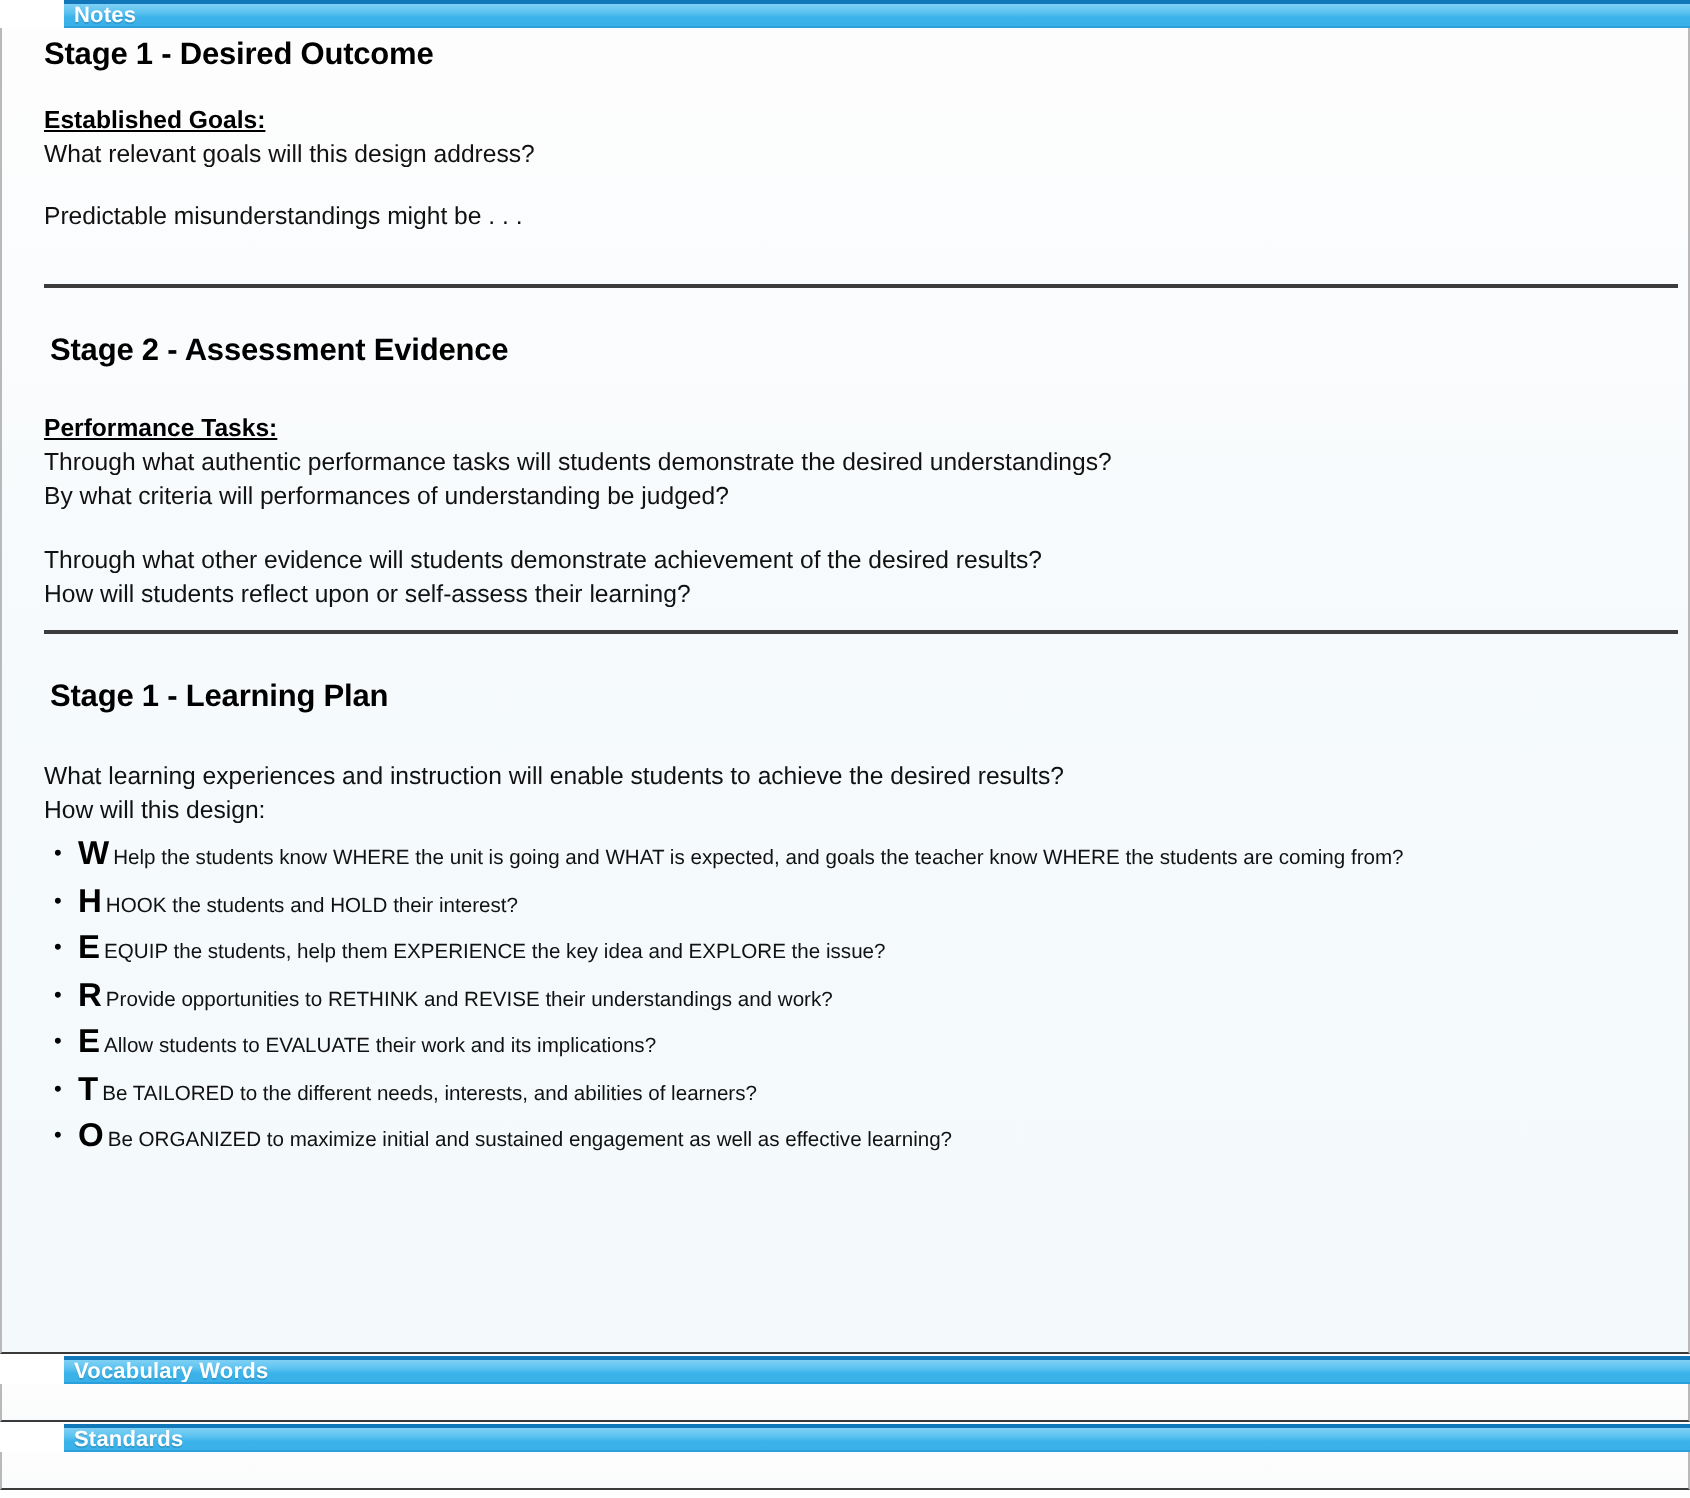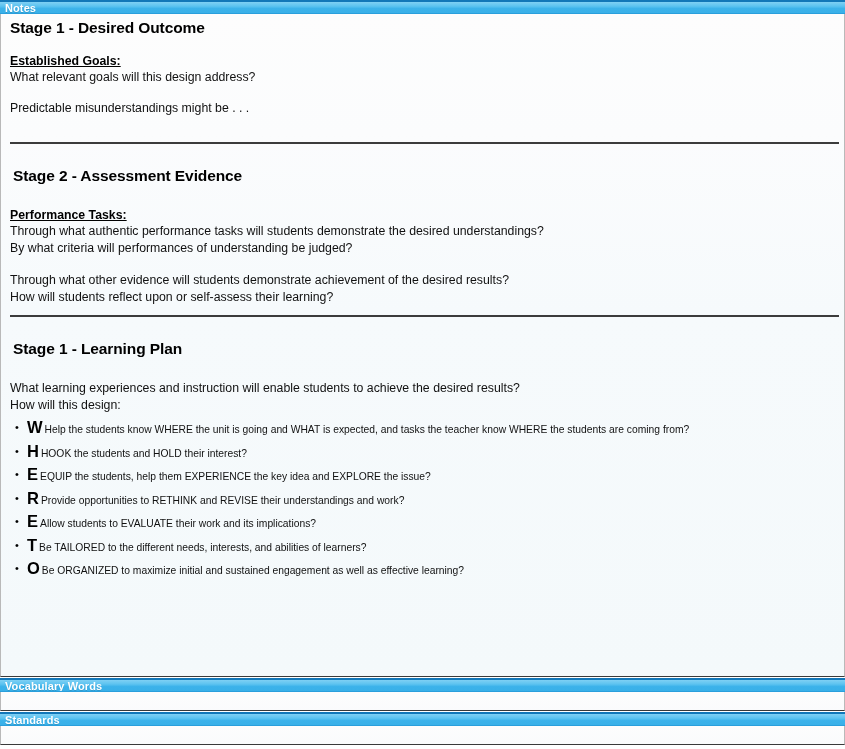--- a/index.html
+++ b/index.html
@@ -25,20 +25,21 @@
 
   
   .section-bar {
     position: relative;
     height: 14px;
     box-sizing: border-box;
     border-top: 2px solid #1277b8;
     border-bottom: 1px solid #2a9fdc;
     background: linear-gradient(to bottom, #7fd0f4 0%, #5cc3f0 38%, #3bb2ea 60%, #39b0e8 100%);
     overflow: hidden;
+    margin-left: 32px;
   }
   .section-bar .bar-title {
     position: absolute;
     left: 5px;
     top: -1px;
     font-size: 11px;
     font-weight: bold;
     color: #ffffff;
     letter-spacing: 0.1px;
     line-height: 14px;
@@ -50,21 +51,21 @@
   .panel-body {
     box-sizing: border-box;
     border-left: 1px solid #b9b9b9;
     border-right: 1px solid #b9b9b9;
     border-bottom: 1px solid #3a3a3a;
     background: linear-gradient(to bottom, #fdfdfd 0%, #fbfcfd 18%, #f6fafc 45%, #f4f9fb 100%);
   }
 
   .notes-body {
     height: 663px;
-    padding: 3px 4px 0 8px;
+    padding: 3px 4px 0 20px;
     position: relative;
   }
 
   .small-body {
     height: 19px;
     background: linear-gradient(to bottom, #fdfdfd 0%, #fafbfc 100%);
   }
 
   
   .stage-title {
@@ -210,21 +211,21 @@
 
     <div class="spacer-22"></div>
 
     <div class="block">
       <div class="body-line">What learning experiences and instruction will enable students to achieve the desired results?</div>
       <div class="body-line">How will this design:</div>
     </div>
 
     <ul class="whereto">
       <li>
-        <span class="bullet">•</span><span class="big-letter">W</span><span class="detail">Help the students know WHERE the unit is going and WHAT is expected, and tasks the teacher know WHERE the students are coming from?</span>
+        <span class="bullet">•</span><span class="big-letter">W</span><span class="detail">Help the students know WHERE the unit is going and WHAT is expected, and goals the teacher know WHERE the students are coming from?</span>
       </li>
       <li>
         <span class="bullet">•</span><span class="big-letter">H</span><span class="detail">HOOK the students and HOLD their interest?</span>
       </li>
       <li>
         <span class="bullet">•</span><span class="big-letter">E</span><span class="detail">EQUIP the students, help them EXPERIENCE the key idea and EXPLORE the issue?</span>
       </li>
       <li>
         <span class="bullet">•</span><span class="big-letter">R</span><span class="detail">Provide opportunities to RETHINK and REVISE their understandings and work?</span>
       </li>

